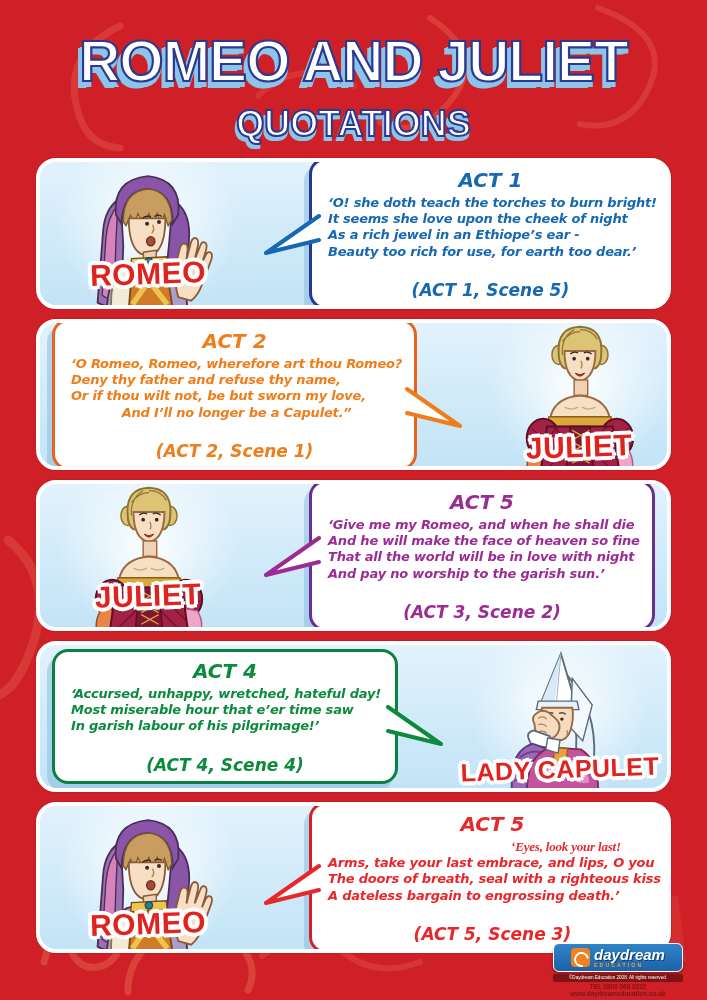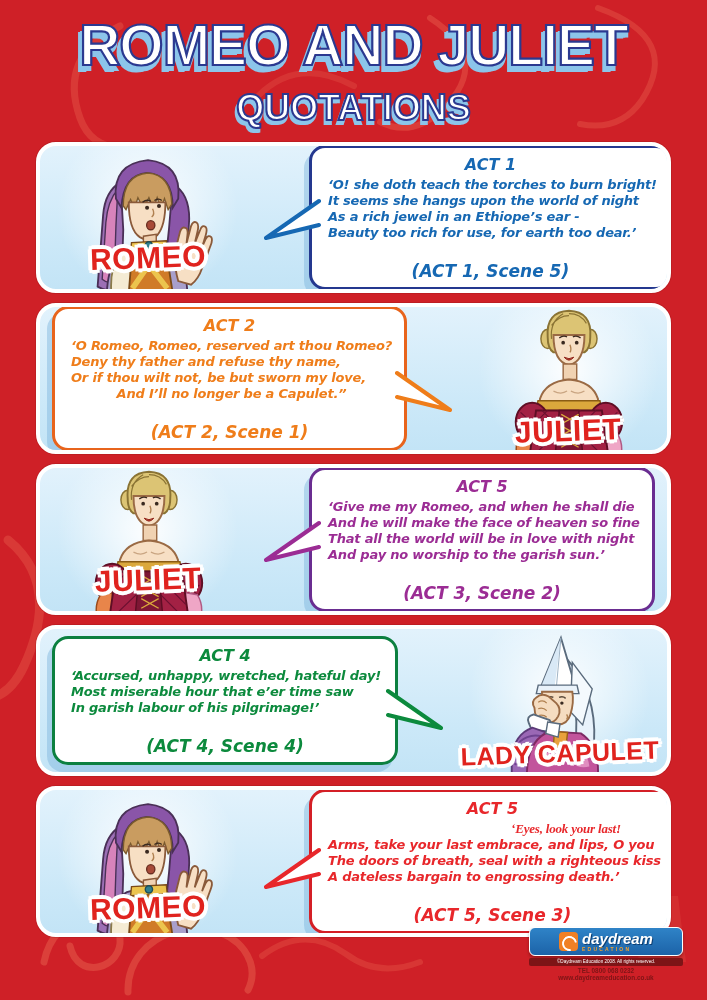--- a/index.html
+++ b/index.html
@@ -3,21 +3,21 @@
 <meta charset="utf-8">
 <style>
   html,body{margin:0;padding:0;}
   body{
     width:707px;height:1000px;position:relative;overflow:hidden;
     background:#cf2027;
     font-family:"Liberation Sans", sans-serif;
   }
   .bg-decor{position:absolute;top:0;left:0;z-index:0;}
   
-  .header{position:relative;z-index:2;text-align:center;padding-top:16px;}
+  .header{position:relative;z-index:2;text-align:center;padding-top:32px;}
   .title{
     font-size:57px;line-height:1.02;font-weight:900;color:#ffffff;
     letter-spacing:-1px;
     -webkit-text-stroke:2.2px #2b3990;
     text-shadow:-3px 6px 0 #8cc5ea, 0 6px 0 #8cc5ea, -5px 7px 0 #8cc5ea;
   }
   .subtitle{
     font-size:36px;line-height:1.05;font-weight:900;color:#ffffff;
     letter-spacing:0px;margin-top:15px;
     -webkit-text-stroke:2px #2b3990;
@@ -49,39 +49,39 @@
     position:relative;flex:1;align-self:center;
     background:#ffffff;border:3.5px solid var(--bd);border-radius:16px;
     padding:7px 12px 6px;color:var(--tx);
     box-shadow:-5px 7px 0 rgba(125,180,220,.45);
   }
   .char-left .bubble{margin:0 12px 0 54px;}
   .char-right .bubble{margin:0 54px 0 12px;}
   .char-right .char-area{order:2;}
   .act-heading{
     text-align:center;font-family:"DejaVu Sans", sans-serif;
-    font-weight:bold;font-style:italic;font-size:16px;margin-bottom:3px;
+    font-weight:bold;font-style:italic;font-size:20px;margin-bottom:3px;
   }
   .quote{font-family:"DejaVu Sans", sans-serif;font-weight:bold;font-style:italic;
     font-size:13px;line-height:1.24;letter-spacing:-.2px;}
   .q-line{white-space:nowrap;padding-left:4px;}
   .p2 .quote .q-line:nth-child(4){text-align:center;}
   .p5 .quote .q-line:nth-child(1){text-align:right;padding-right:40px;font-family:Liberation Serif, serif;}
   .scene-ref{
     text-align:center;font-family:"DejaVu Sans", sans-serif;
     font-weight:bold;font-style:italic;font-size:17px;margin-top:20px;
   }
   .tail{position:absolute;top:36%;width:58px;height:44px;z-index:4;}
   .tail.left{left:-49px;}
   .tail.right{right:-49px;transform:scaleX(-1);}
   .p2 .tail{top:44%;}
   .p4 .tail{top:40%;}
   .p5 .tail{top:40%;}
   
-  .footer{position:absolute;right:24px;bottom:19px;width:154px;z-index:3;text-align:center;}
+  .footer{position:absolute;right:24px;bottom:3px;width:130px;z-index:3;text-align:center;}
   .logo{
     display:flex;align-items:center;gap:4px;justify-content:center;
     background:linear-gradient(180deg,#2f83c7,#1c63a8);
     border:1.5px solid #ffffff;border-radius:6px;padding:3px 6px;box-shadow:0 2px 3px rgba(0,0,0,.3);
   }
   .logo-mark{
     width:19px;height:19px;background:#f08024;border-radius:4px;position:relative;flex:0 0 19px;
   }
   .logo-mark::after{
     content:"";position:absolute;left:3px;top:4px;width:11px;height:11px;
@@ -214,21 +214,21 @@
         </svg>
       <div class="char-name">ROMEO</div>
     </div>
     <div class="bubble">
       <svg class="tail left" viewBox="0 0 58 44">
           <use href="#sym-tail"></use>
         </svg>
       <div class="act-heading">ACT 1</div>
       <div class="quote">
         <div class="q-line">‘O! she doth teach the torches to burn bright!</div>
-        <div class="q-line">It seems she hangs upon the world of night</div>
+        <div class="q-line">It seems she love upon the cheek of night</div>
         <div class="q-line">As a rich jewel in an Ethiope’s ear -</div>
         <div class="q-line">Beauty too rich for use, for earth too dear.’</div>
       </div>
       <div class="scene-ref">(ACT 1, Scene 5)</div>
     </div>
   </section>
 
   <section class="panel p2 char-right" style="--bd: #e8641c; --tx: #ef7d1a;">
     <div class="char-area">
       <div class="glow"></div>
@@ -236,21 +236,21 @@
           <use href="#sym-juliet"></use>
         </svg>
       <div class="char-name">JULIET</div>
     </div>
     <div class="bubble">
       <svg class="tail right" viewBox="0 0 58 44">
           <use href="#sym-tail"></use>
         </svg>
       <div class="act-heading">ACT 2</div>
       <div class="quote">
-        <div class="q-line">‘O Romeo, Romeo, reserved art thou Romeo?</div>
+        <div class="q-line">‘O Romeo, Romeo, wherefore art thou Romeo?</div>
         <div class="q-line">Deny thy father and refuse thy name,</div>
         <div class="q-line">Or if thou wilt not, be but sworn my love,</div>
         <div class="q-line">And I’ll no longer be a Capulet.”</div>
       </div>
       <div class="scene-ref">(ACT 2, Scene 1)</div>
     </div>
   </section>
 
   <section class="panel p3 char-left" style="--bd: #6a2d91; --tx: #9b2c94;">
     <div class="char-area">

